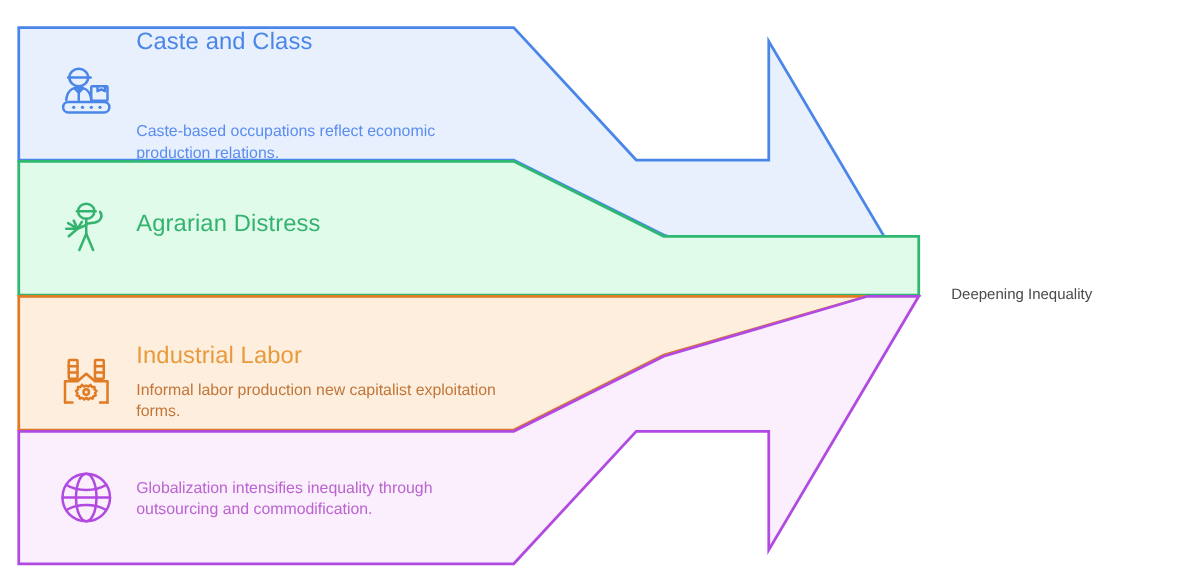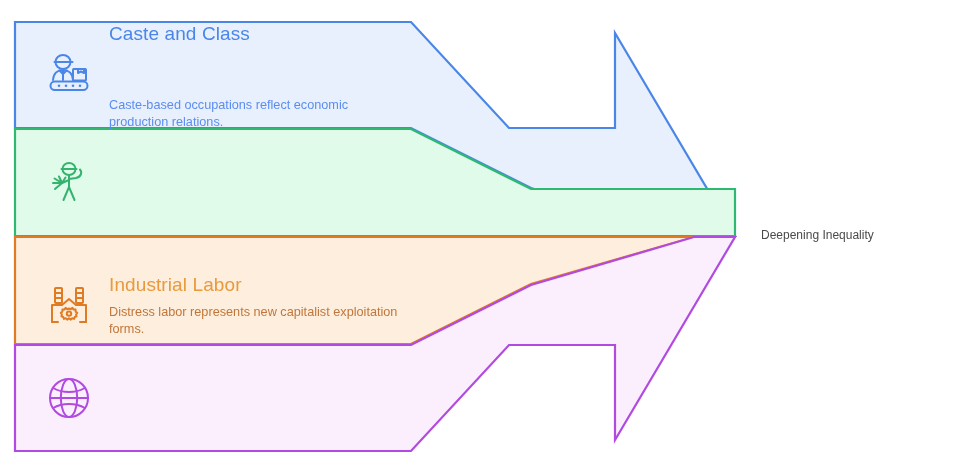--- a/index.html
+++ b/index.html
@@ -116,53 +116,55 @@
         <line x1="16.5" y1="10" x2="31.5" y2="10"></line>
         <path d="M24 16 L24 28"></path>
         <path d="M24 28 L18.5 41"></path>
         <path d="M24 28 L29.5 41"></path>
         <path d="M24 20 L31 19 C36 18 37.5 13.5 35 10.5"></path>
         <path d="M24 21 L17 24"></path>
         <path d="M17 24 L9.5 19.5 M17 24 L8 24 M17 24 L10 30 M17 24 L14 17.5 M17 24 L20.5 18.5"></path>
       </svg>
     </div>
     <div class="band-text">
+      <div class="band-title" style="color:#34b36f;">Agrarian Distress</div>
     </div>
   </div>
 
   <div class="band-row" style="left:15px; top:237px; width:400px; height:135px;">
     <div class="band-icon">
       <svg viewBox="0 0 48 48" width="48" height="48" fill="none" stroke="#e07b24" stroke-width="2" stroke-linecap="round" stroke-linejoin="round">
         <rect x="10" y="7" width="7" height="15" rx="0.8"></rect>
         <line x1="10" y1="12" x2="17" y2="12"></line>
         <line x1="10" y1="17" x2="17" y2="17"></line>
         <rect x="31" y="7" width="7" height="15" rx="0.8"></rect>
         <line x1="31" y1="12" x2="38" y2="12"></line>
         <line x1="31" y1="17" x2="38" y2="17"></line>
         <path d="M7 41 L7 24 L17 24 L24 18 L31 24 L41 24 L41 41"></path>
         <path d="M7 41 L13 41 M41 41 L35 41"></path>
         <path d="M24 27.5 L25.8 28.2 L27.4 26.9 L28.6 28.6 L30.6 28.6 L30.6 30.6 L32.2 31.8 L31 33.5 L31.6 35.4 L29.7 36 L29.1 37.9 L27.2 37.3 L25.6 38.6 L24 37.2 L22.4 38.6 L20.8 37.3 L18.9 37.9 L18.3 36 L16.4 35.4 L17 33.5 L15.8 31.8 L17.4 30.6 L17.4 28.6 L19.4 28.6 L20.6 26.9 L22.2 28.2 Z"></path>
         <circle cx="24" cy="32.6" r="2.2"></circle>
       </svg>
     </div>
     <div class="band-text">
       <div class="band-title" style="color:#e89a3c;">Industrial Labor</div>
-      <div class="band-desc" style="color:#c2763a;">Distress labor represents new capitalist exploitation forms.</div>
+      <div class="band-desc" style="color:#c2763a;">Informal labor production new capitalist exploitation forms.</div>
     </div>
   </div>
 
   <div class="band-row" style="left:15px; top:345px; width:400px; height:106px;">
     <div class="band-icon">
       <svg viewBox="0 0 48 48" width="48" height="48" fill="none" stroke="#b14ae0" stroke-width="2" stroke-linecap="round" stroke-linejoin="round">
         <circle cx="24" cy="24" r="19"></circle>
         <ellipse cx="24" cy="24" rx="8.2" ry="19"></ellipse>
         <line x1="5" y1="24" x2="43" y2="24"></line>
         <path d="M8.2 14 C12.5 16.6 18 18 24 18 C30 18 35.5 16.6 39.8 14"></path>
         <path d="M8.2 34 C12.5 31.4 18 30 24 30 C30 30 35.5 31.4 39.8 34"></path>
       </svg>
     </div>
     <div class="band-text">
+      <div class="band-desc" style="color:#b964cf;">Globalization intensifies inequality through outsourcing and commodification.</div>
     </div>
   </div>
 
   <div id="outcome-label">Deepening Inequality</div>
 
 </div>
 
 </body></html>

